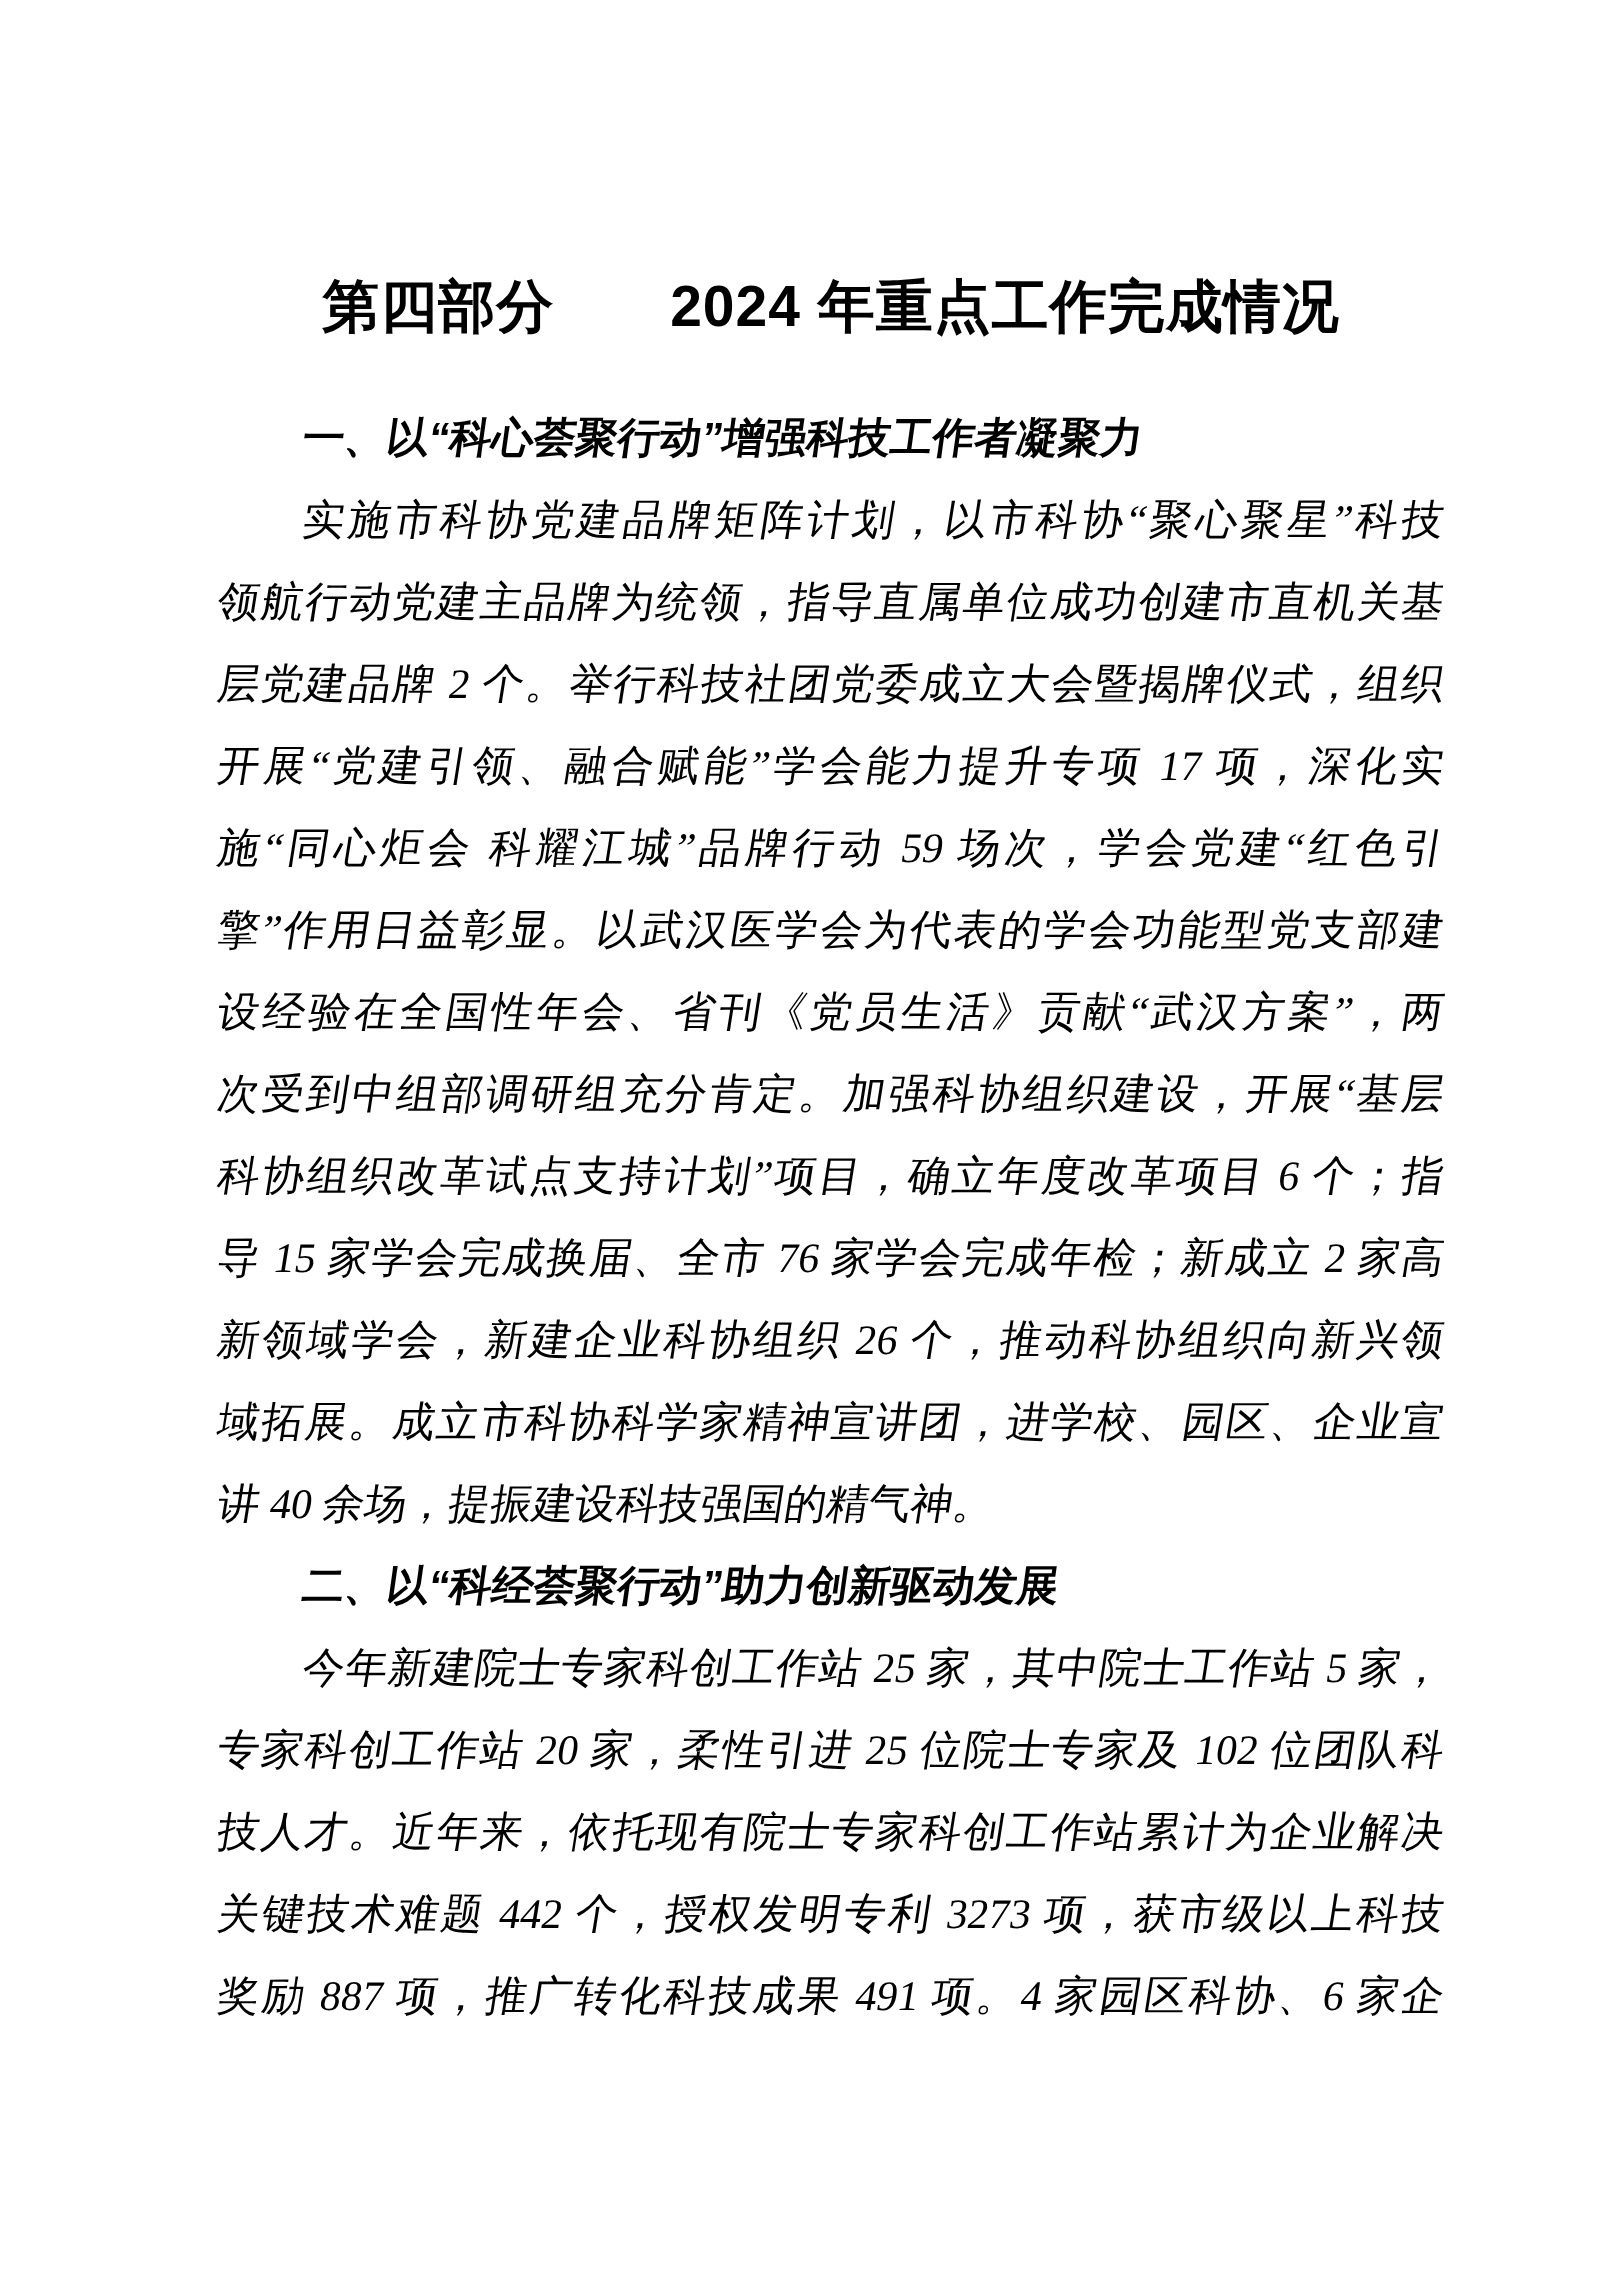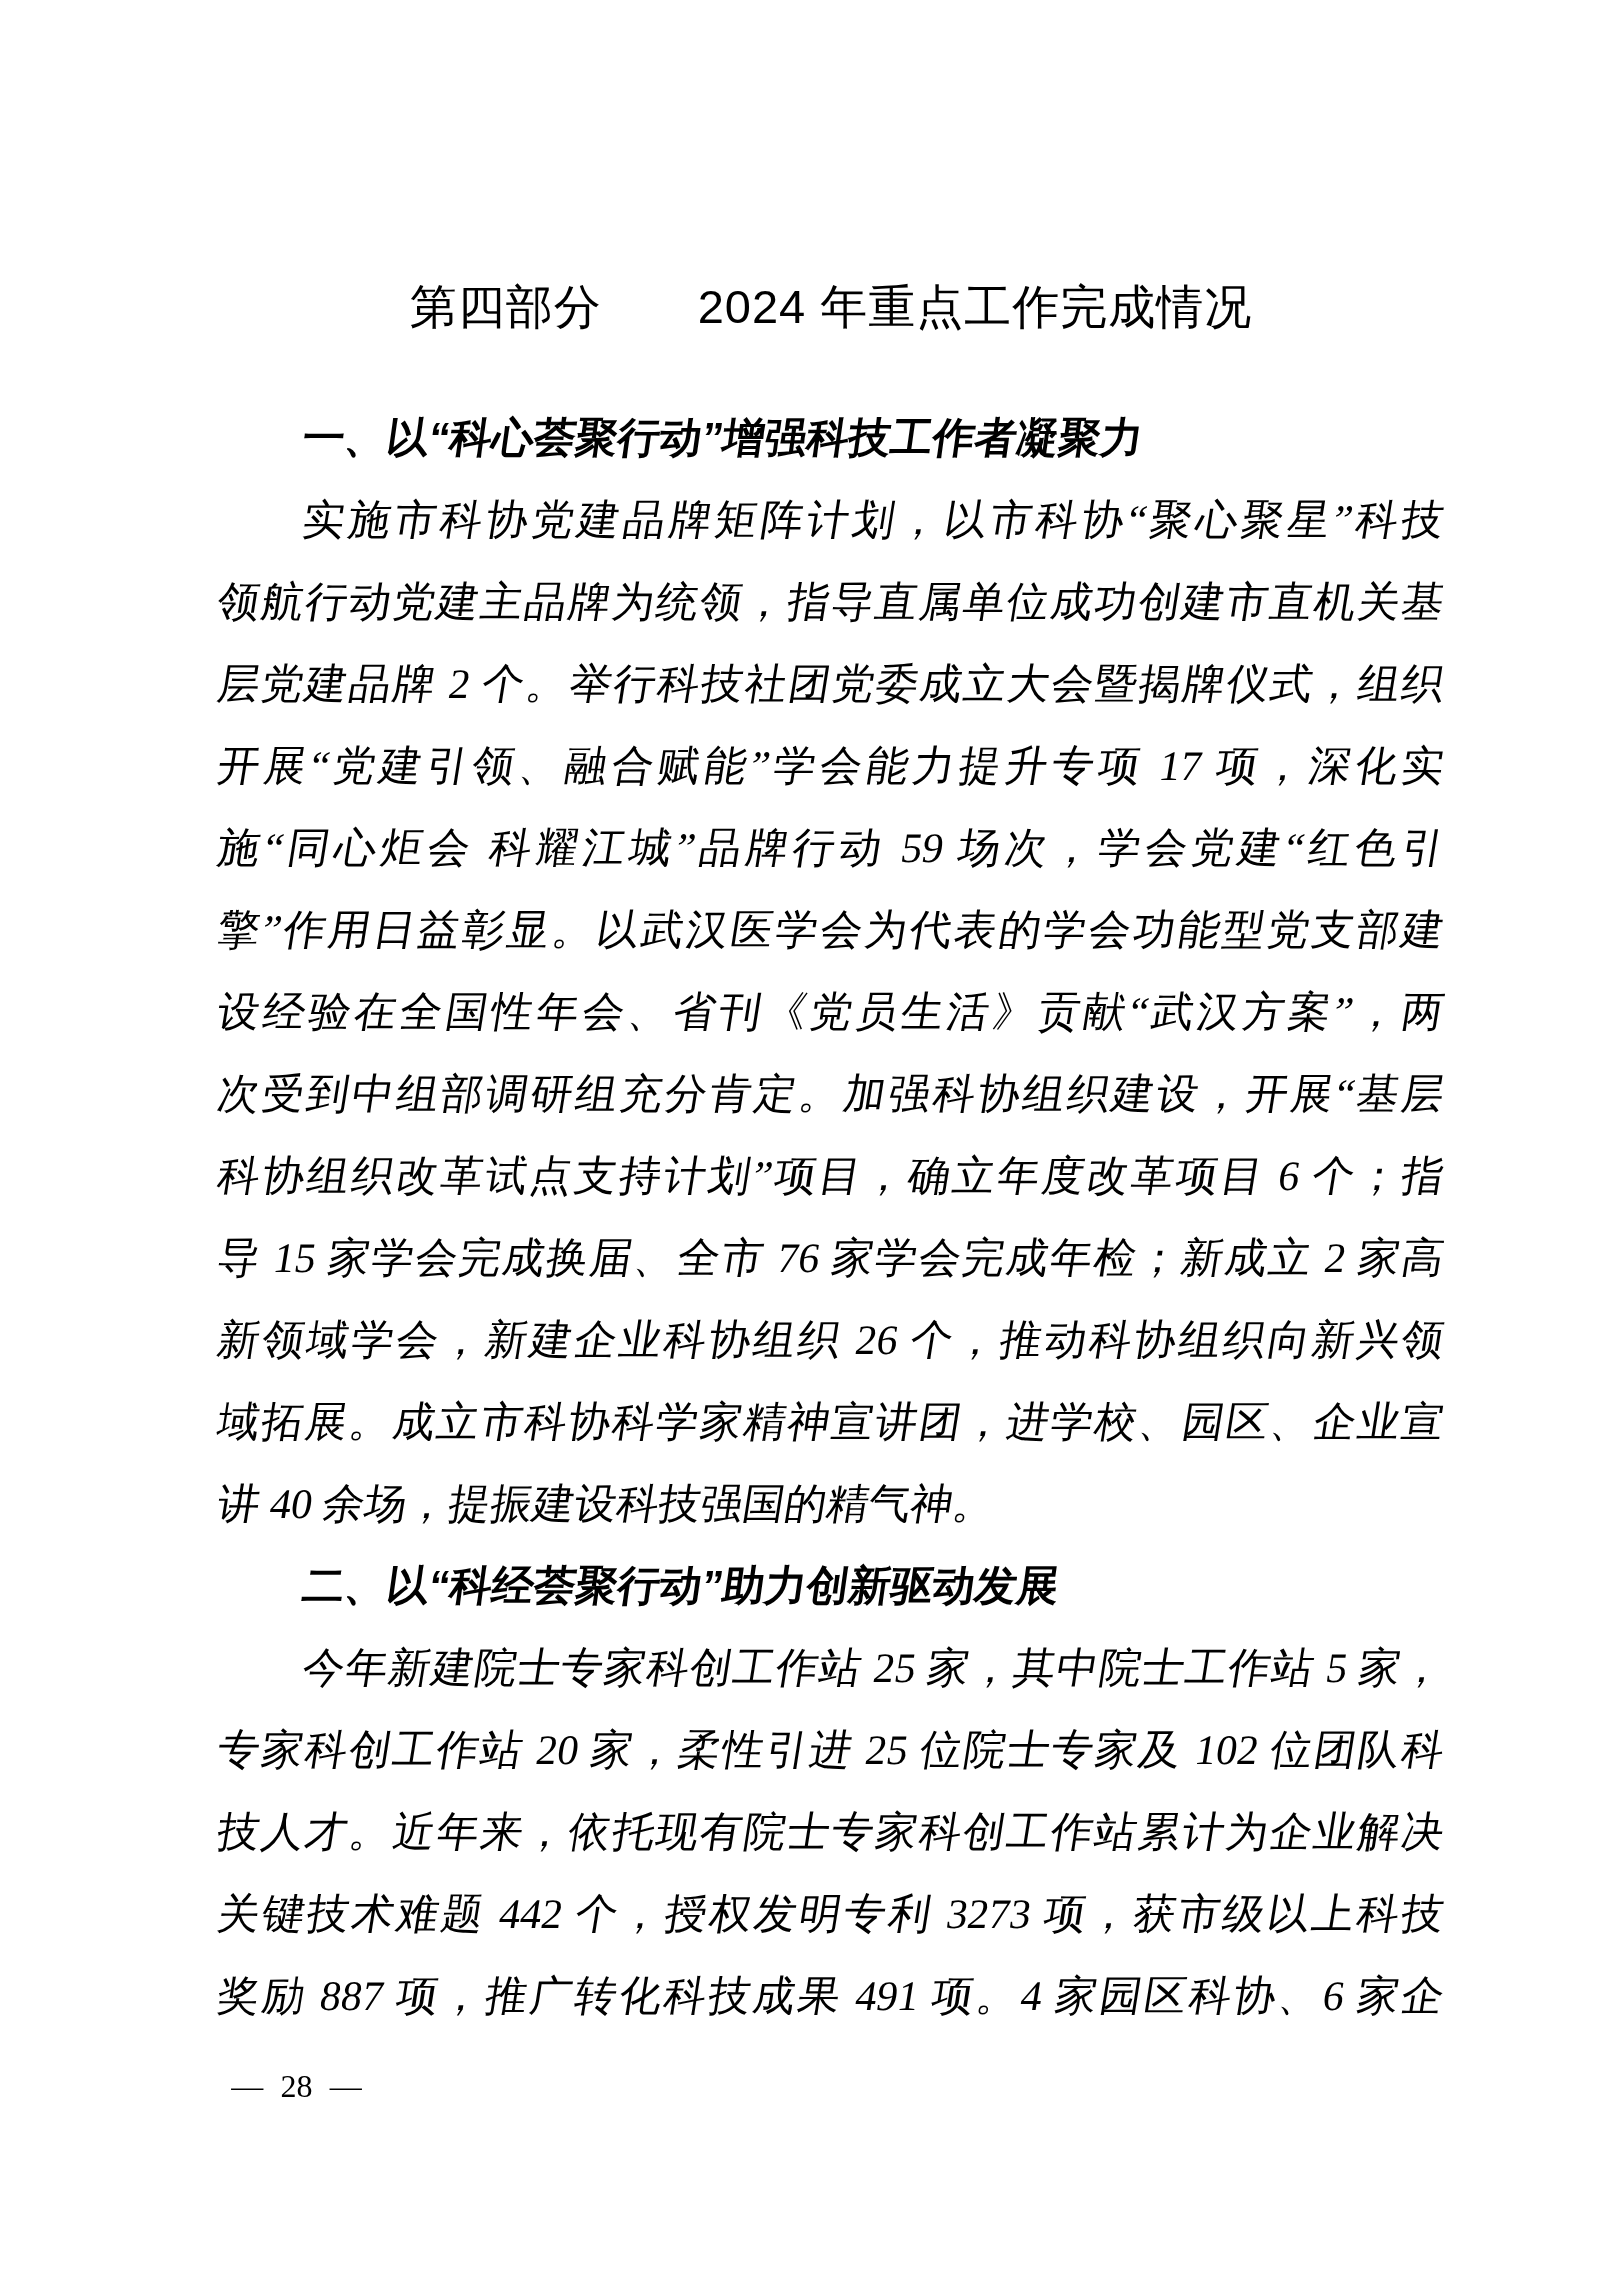--- a/index.html
+++ b/index.html
@@ -17,22 +17,22 @@
     font-family: "Liberation Serif", "DejaVu Serif", serif;
   }
   .content {
     padding-left: 218px;
     padding-right: 179px; 
   }
   .doc-title {
     margin-top: 258px;
     margin-bottom: 42px;
     font-family: "Liberation Sans", "DejaVu Sans", sans-serif;
-    font-weight: 400;
-    font-size: 47px;
+    font-weight: 700;
+    font-size: 57px;
     line-height: 97px;
     text-align: center;
     letter-spacing: 1px;
     white-space: nowrap;
   }
   .section-heading {
     font-family: "Liberation Sans", "DejaVu Sans", sans-serif;
     font-weight: 700;
     font-size: 42px;
     line-height: 82px;
@@ -97,17 +97,16 @@
       <div class="section-heading">二、以“科经荟聚行动”助力创新驱动发展</div>
       <div class="para">
         <div class="body-line first-line">今年新建院士专家科创工作站 25 家，其中院士工作站 5 家，</div>
         <div class="body-line">专家科创工作站 20 家，柔性引进 25 位院士专家及 102 位团队科</div>
         <div class="body-line">技人才。近年来，依托现有院士专家科创工作站累计为企业解决</div>
         <div class="body-line">关键技术难题 442 个，授权发明专利 3273 项，获市级以上科技</div>
         <div class="body-line">奖励 887 项，推广转化科技成果 491 项。4 家园区科协、6 家企</div>
       </div>
     </div>
 
-    <div class="page-number">— 28 —</div>
 
   </div>
 </div>
 
 
 </body></html>

